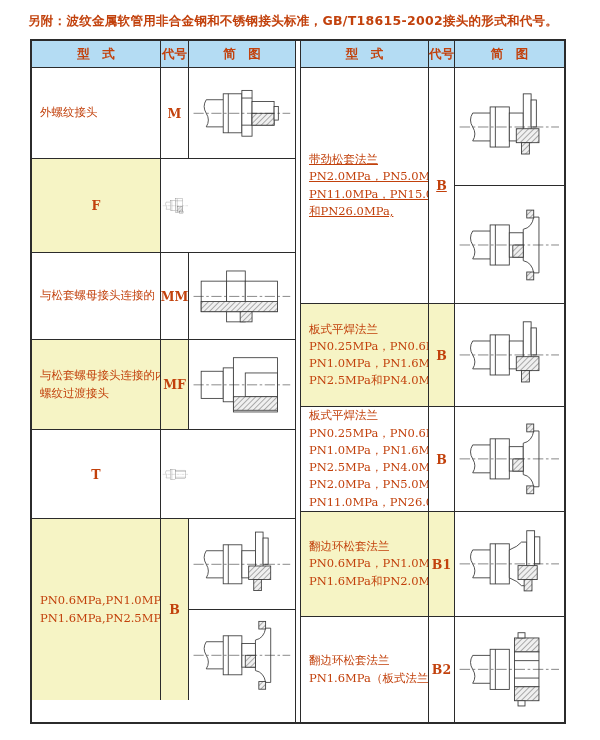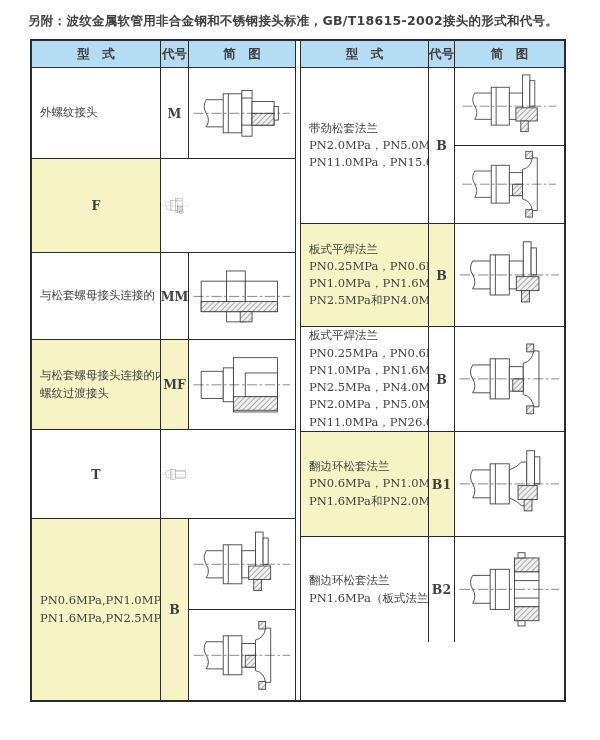--- a/index.html
+++ b/index.html
@@ -1,18 +1,18 @@
 <!DOCTYPE html>
 <html style="--hdr: #b4dcf3; --hl: #f6f4c5; --bd: #2b2b2b;"><head>
 <meta charset="utf-8">
 <style>
   html,body{margin:0;padding:0;background:#ffffff;}
   .page{
     position:relative;width:600px;height:740px;background:#ffffff;overflow:hidden;
-    font-family:"DejaVu Sans",sans-serif;color:#404040;
+    font-family:"DejaVu Sans",sans-serif;color:#c2410c;
   }
   .title{
     margin:13px 0 0 28px;font-size:12.5px;font-weight:bold;letter-spacing:0.3px;
   }
   .table{
     display:flex;width:532px;margin:9px 0 0 30px;border:2px solid var(--bd,#2b2b2b);
     box-sizing:content-box;background:#fff;
   }
   .half{display:flex;flex-direction:column;width:263px;flex:0 0 263px;}
   .vgap{flex:0 0 4px;width:4px;border-left:1px solid var(--bd,#2b2b2b);border-right:1px solid var(--bd,#2b2b2b);}
@@ -243,25 +243,26 @@
 
     <div class="vgap"></div>
 
     <div class="half">
       <div class="hrow" style="grid-template-columns:128px 26px 1fr;">
         <div class="hcell">型　式</div>
         <div class="hcell">代号</div>
         <div class="hcell">简　图</div>
       </div>
       <div class="rows" id="right-rows">
-          <div class="row" style="height: 156px; grid-template-columns: 128px 26px 1fr;">
+          <div class="row" style="height: 236px; grid-template-columns: 128px 26px 1fr; text-decoration: underline;">
             <div class="cell type">
               <div class="tline">带劲松套法兰</div>
               <div class="tline pn">PN2.0MPa，PN5.0MPa,</div>
               <div class="tline pn">PN11.0MPa，PN15.0MPa,</div>
+              <div class="tline pn">和PN26.0MPa,</div>
             </div>
             <div class="cell code">B</div>
             <div class="cell diagcol">
               <div class="diag split">
                 <svg viewBox="0 0 120 88" preserveAspectRatio="xMidYMid meet">
                   <defs>
                     <pattern id="h7" width="4.5" height="4.5" patternUnits="userSpaceOnUse" patternTransform="rotate(45)">
                       <rect width="4.5" height="4.5" fill="#f0f0f0"></rect>
                       <line x1="0" y1="0" x2="0" y2="4.5" stroke="#666" stroke-width="1.2"></line>
                     </pattern>

